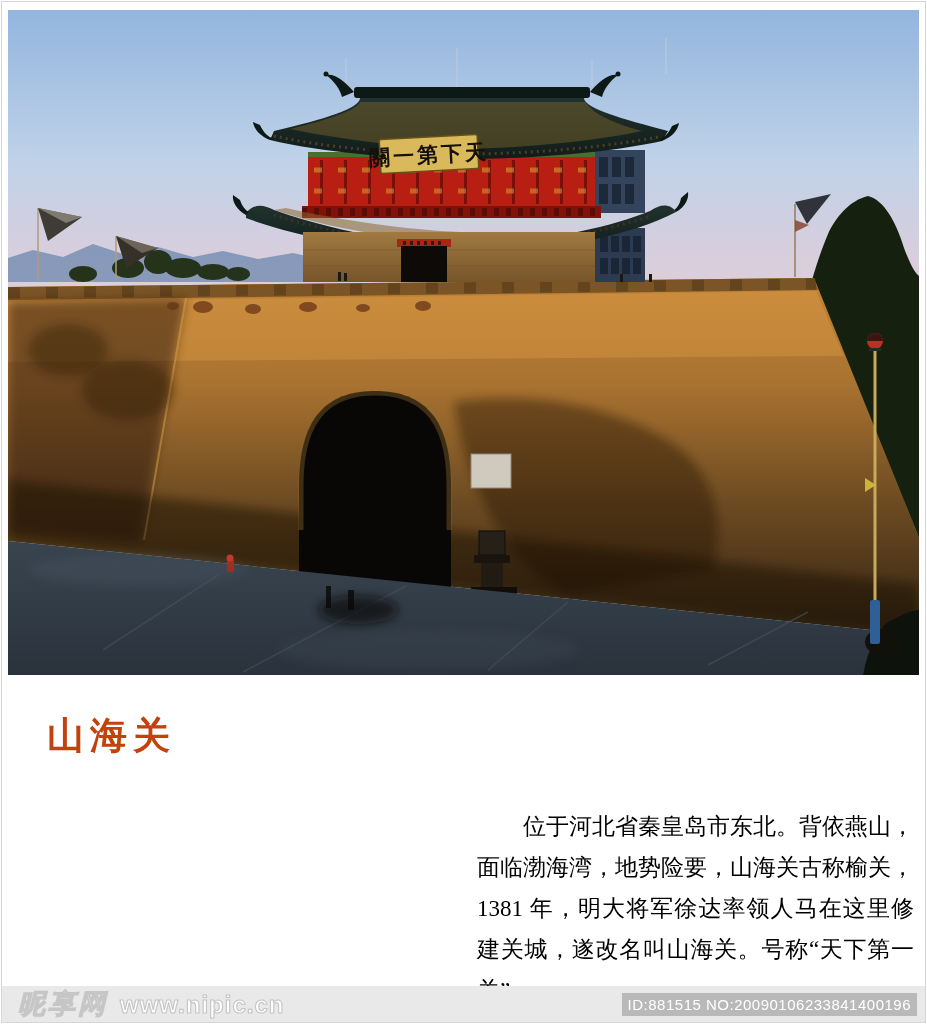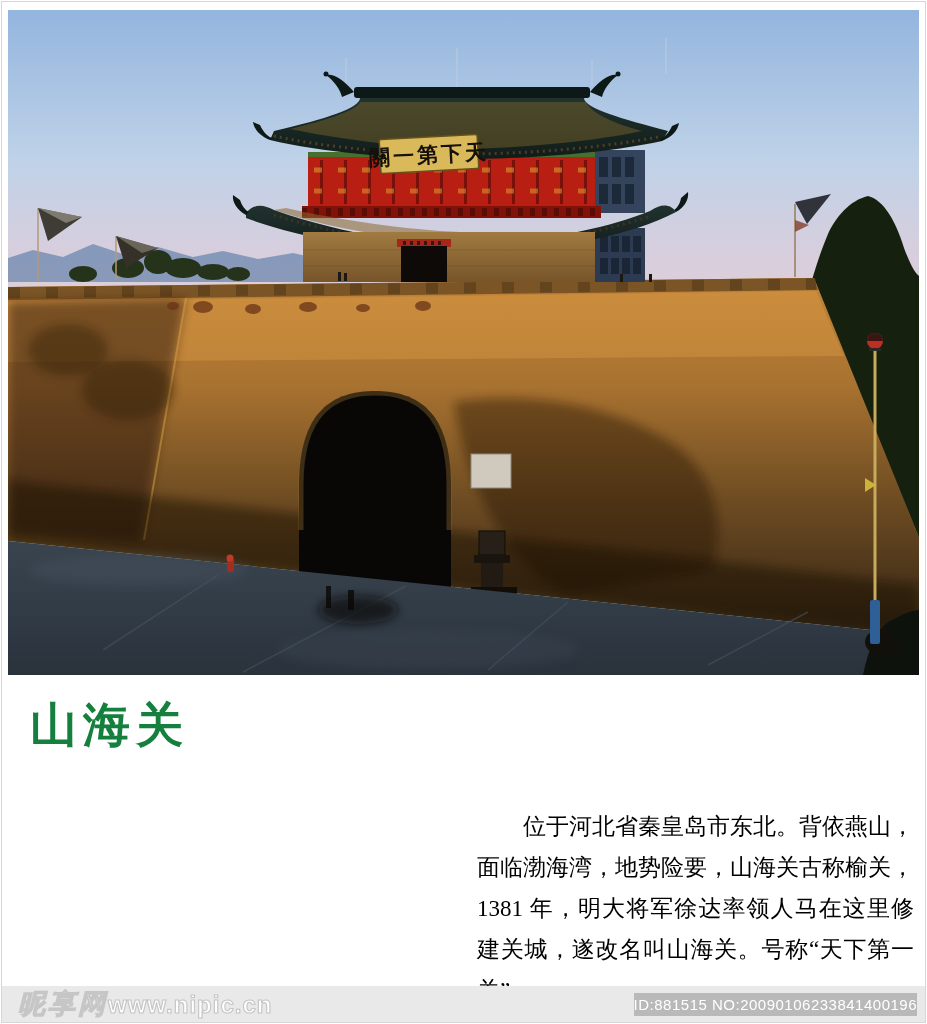--- a/index.html
+++ b/index.html
@@ -4,42 +4,42 @@
 <style>
   html,body{margin:0;padding:0;background:#ffffff;}
   .page{
     position:relative;width:927px;height:1024px;background:#ffffff;overflow:hidden;
     font-family:"Liberation Sans","DejaVu Sans",sans-serif;
   }
   .page-border{position:absolute;inset:1px;border:1px solid #d6d6d6;pointer-events:none;}
   .photo{position:absolute;left:8px;top:10px;width:911px;height:665px;margin:0;}
   .photo svg{display:block;width:100%;height:100%;}
   .title{
-    position:absolute;left:30px;top:694px;margin:0;
-    font-size:47px;font-weight:bold;color:#15803d;letter-spacing:6px;
+    position:absolute;left:30px;top:694px;margin:17px;
+    font-size:37px;font-weight:bold;color:#c2410c;letter-spacing:6px;
     font-family:"Liberation Sans","DejaVu Sans",sans-serif;
   }
   .desc{
     position:absolute;left:477px;top:806px;width:437px;margin:0;
     font-family:"Liberation Serif","DejaVu Serif",serif;
     font-size:23px;line-height:41px;color:#000;
     text-align:justify;text-indent:2em;
   }
   .footer-bar{
     position:absolute;left:2px;right:2px;bottom:2px;height:36px;
     background:#e9e9e9;display:flex;align-items:center;justify-content:space-between;
     padding:0 8px 0 16px;box-sizing:border-box;
   }
-  .wm{display:flex;align-items:baseline;
+  .wm{display:flex;align-items:baseline;gap:12px;
       color:#ffffff;-webkit-text-stroke:1.1px #c6c6c6;text-shadow:0 0 1px #cfcfcf;}
   .wm-logo{font-size:27px;font-weight:bold;font-style:italic;letter-spacing:3px;}
   .wm-url{font-size:24px;font-weight:bold;letter-spacing:1px;}
   .badge{
     background:#b9b9b9;color:#ffffff;font-size:15px;letter-spacing:.5px;
-    padding:3px 0;white-space:nowrap;
+    padding:3px 6px;white-space:nowrap;
   }
 </style>
 </head>
 <body>
 
 <div class="page">
 
   <figure class="photo">
     <svg viewBox="0 0 911 665" preserveAspectRatio="none">
       <defs>

